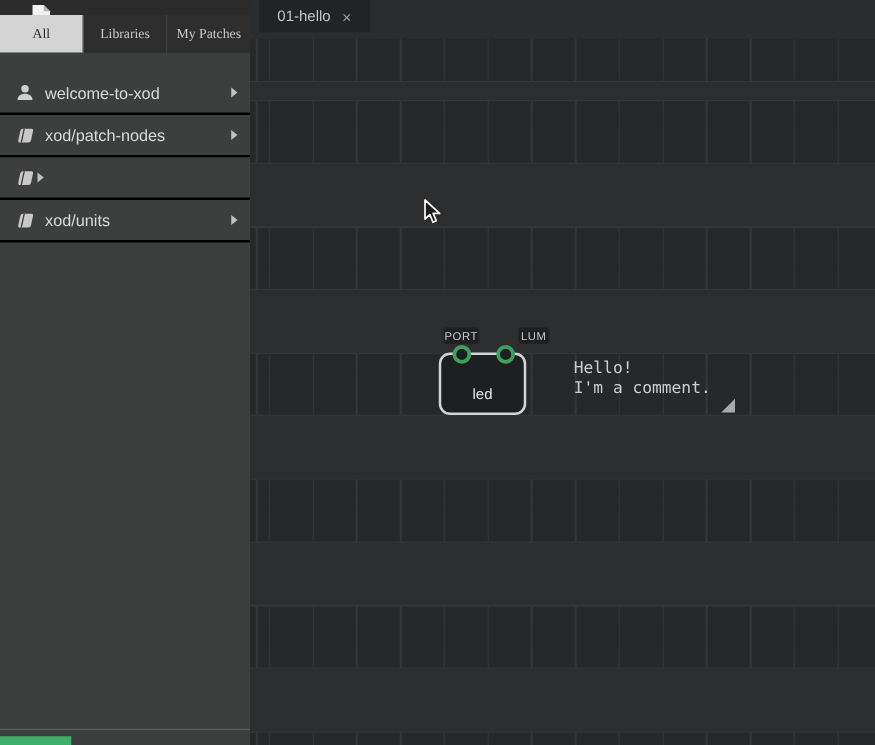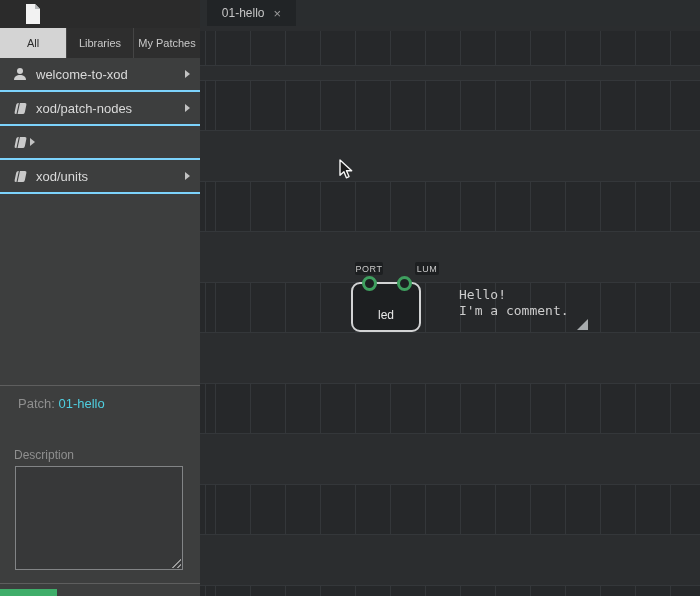--- a/index.html
+++ b/index.html
@@ -5,30 +5,30 @@
   * { margin:0; padding:0; box-sizing:border-box; }
   html,body { width:700px; height:596px; overflow:hidden; }
   body { font-family:"Liberation Sans", sans-serif; background:#2b2d2f; position:relative; }
 
   
   .sidebar { position:absolute; left:0; top:0; width:200px; height:596px; background:#3d3e3e; }
   .sidebar-topbar { position:absolute; left:0; top:0; width:200px; height:28px; background:#2b2b2b;
                     display:flex; align-items:center; }
   .doc-icon { margin-left:25px; display:inline-flex; }
 
-  .sidebar-tabs { position:absolute; left:0; top:28px; width:200px; height:30px; background:#262626;
-                  display:flex; }
+  .sidebar-tabs { position:absolute; left:0; top:12px; width:200px; height:30px; background:#262626;
+                  display:flex;font-family:Liberation Serif, serif; }
   .stab { flex:1 1 0; display:flex; align-items:center; justify-content:center;
           background:#2e2e2e; color:#c9c9c9; font-size:11px; border-right:1px solid #454545;
           cursor:default; }
   .stab:last-child { border-right:none; }
   .stab.active { background:#d4d4d4; color:#2c2c2c; }
 
   .lib-list { position:absolute; left:0; top:58px; width:200px; }
-  .lib-row { height:34px; background:#3d3e3e; border-bottom:2px solid #7dd3fc;
+  .lib-row { height:34px; background:#3d3e3e; border-bottom:2px solid #000000;
              display:flex; align-items:center; padding:0 10px; }
   .li-icon { width:20px; display:inline-flex; justify-content:center; }
   .li-label { margin-left:6px; color:#dadada; font-size:13px; flex:1; }
   .chev { width:0; height:0; border-left:5px solid #c2c2c2;
           border-top:4px solid transparent; border-bottom:4px solid transparent; }
 
   .patch-info { position:absolute; left:0; top:385px; width:200px; border-top:1px solid #5e5e5e; }
   .patch-line { margin:10px 0 0 18px; font-size:13px; color:#8f8f8f; }
   .patch-name { color:#4fcfe0; }
   .desc-label { margin:37px 0 0 14px; font-size:12px; color:#8f8f8f; }
@@ -140,31 +140,20 @@
             <rect x="1" y="1" width="11" height="12" rx="2" fill="#c9c9c9"></rect>
             <line x1="4" y1="1" x2="4" y2="13" stroke="#3d3e3e" stroke-width="1.2"></line>
           </g>
         </svg>
       </span>
       <span class="li-label">xod/units</span>
       <span class="chev"></span>
     </div>
   </div>
 
-  <div class="patch-info">
-    <div class="patch-line">
-      <span>Patch:</span>
-      <span class="patch-name">01-hello</span>
-    </div>
-    <div class="desc-label">Description</div>
-    <div class="desc-wrap">
-      <textarea class="desc-input" style=""></textarea>
-      <div class="corner-handle"></div>
-    </div>
-  </div>
 
   <div class="sidebar-bottom-divider"></div>
   <div class="status-chip"></div>
 </aside>
 
 <main class="editor">
   <div class="tabbar">
     <div class="etab">
       <span>01-hello</span>
       <span class="close">×</span>

